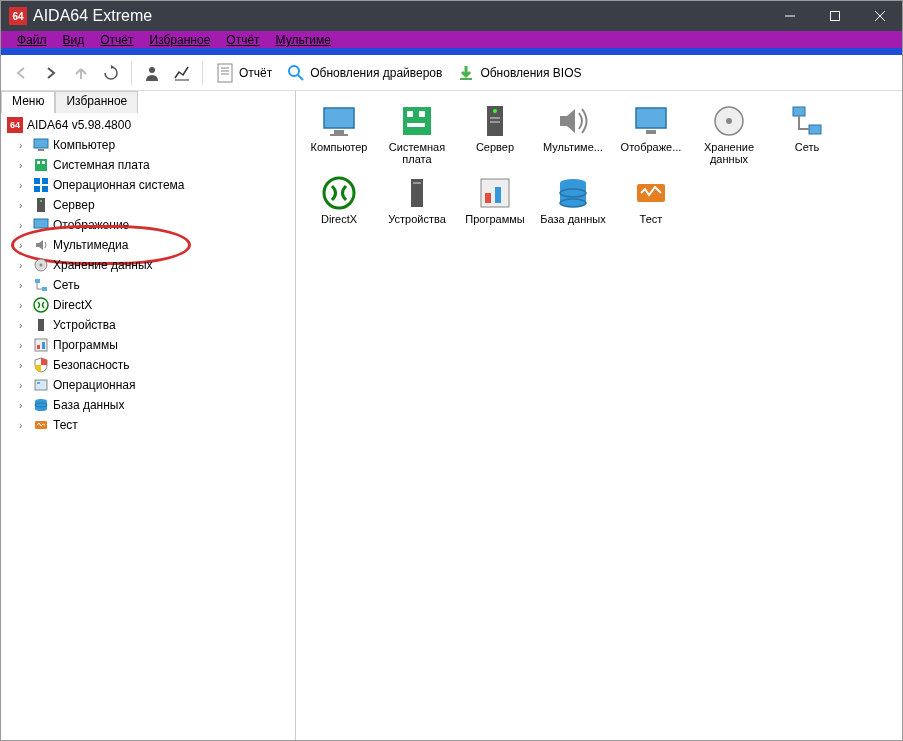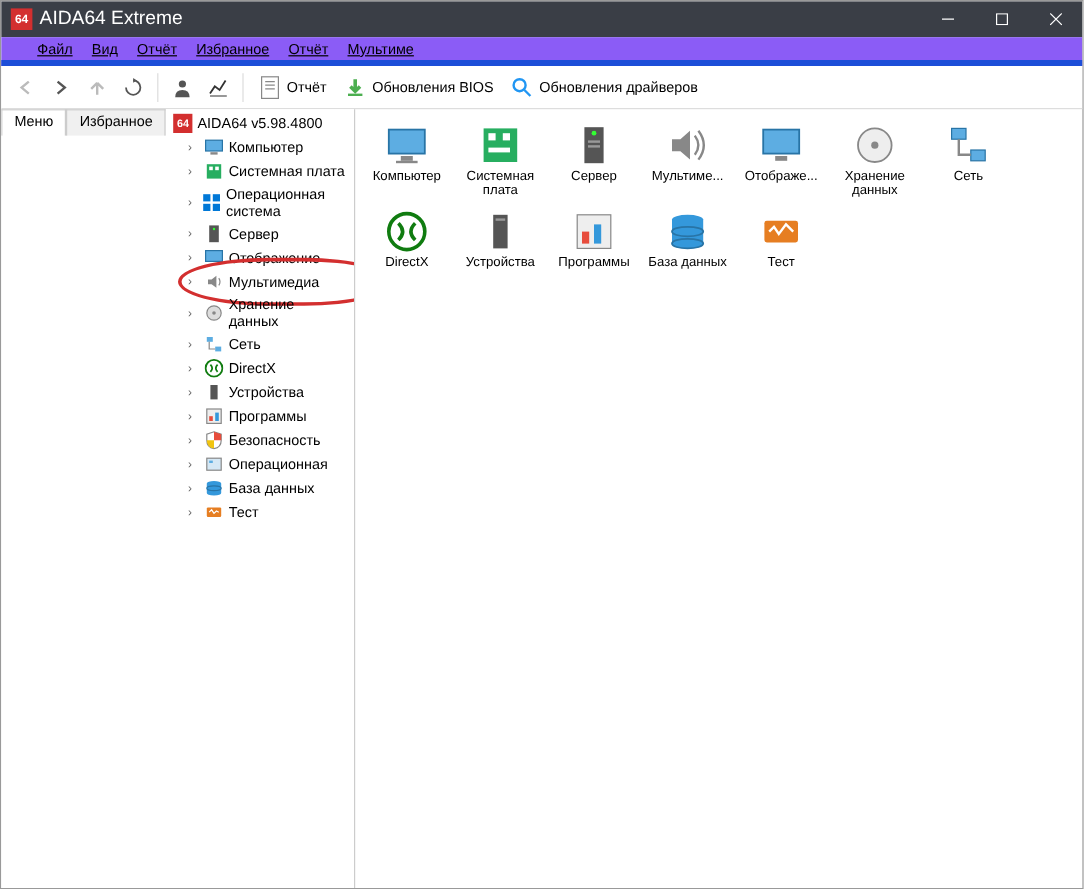--- a/index.html
+++ b/index.html
@@ -2,31 +2,31 @@
 <html><head>
 <meta charset="utf-8">
 <style>
 * { box-sizing: border-box; margin: 0; padding: 0; font-family: "Segoe UI", Tahoma, sans-serif; }
 body { background: #fff; width: 903px; height: 741px; overflow: hidden; border: 1px solid #999; }
 .titlebar { background: #3a3e46; color: #fff; height: 30px; display: flex; align-items: center; padding: 0 0 0 8px; }
 .titlebar .app-icon { width: 18px; height: 18px; background: #d32f2f; display: flex; align-items: center; justify-content: center; font-size: 10px; font-weight: bold; color: #fff; margin-right: 6px; }
 .titlebar .title { font-size: 16px; flex: 1; }
 .winbtns { display: flex; }
 .winbtn { width: 45px; height: 30px; display: flex; align-items: center; justify-content: center; color: #fff; cursor: pointer; }
-.menubar { height: 24px; display: flex; align-items: center; padding: 0 22px; background: #8b5cf6; border-bottom: 5px solid #1d4ed8; }
+.menubar { height: 24px; display: flex; align-items: center; padding: 0 8px; background: #a21caf; border-bottom: 7px solid #1d4ed8; }
 .menuitem { font-size: 12px; padding: 2px 8px; cursor: pointer; }
 .menuitem u { text-decoration: underline; }
 .toolbar { height: 36px; display: flex; align-items: center; padding: 0 6px; background: #fff; border-bottom: 1px solid #ddd; gap: 2px; }
 .tbbtn { width: 28px; height: 28px; display: flex; align-items: center; justify-content: center; cursor: pointer; color: #555; }
 .tbbtn.disabled { color: #bbb; }
 .tbsep { width: 1px; height: 24px; background: #ddd; margin: 0 4px; }
 .tbaction { display: flex; align-items: center; gap: 4px; padding: 0 6px; font-size: 12px; cursor: pointer; height: 28px; }
 .tbaction .aicon { width: 20px; height: 20px; display: flex; align-items: center; justify-content: center; }
 .content { display: flex; height: calc(100% - 90px); }
-.sidebar { width: 295px; border-right: 1px solid #ccc; display: flex; flex-direction: row; background: #fff; }
+.sidebar { width: 295px; border-right: 1px solid #ccc; display: flex; flex-direction: column; background: #fff; }
 .sidetabs { display: flex; height: 22px; }
 .sidetab { padding: 2px 10px; font-size: 12px; border: 1px solid #ccc; border-bottom: none; background: #f0f0f0; cursor: pointer; }
 .sidetab.active { background: #fff; }
 .tree { flex: 1; overflow: auto; padding: 2px 0; }
 .treeroot { display: flex; align-items: center; gap: 4px; padding: 2px 6px; font-size: 12px; cursor: pointer; }
 .treeroot .ricon { width: 16px; height: 16px; background: #d32f2f; color: #fff; display: flex; align-items: center; justify-content: center; font-size: 9px; font-weight: bold; }
 .treeitem { display: flex; align-items: center; gap: 4px; padding: 2px 6px 2px 18px; font-size: 12px; cursor: pointer; position: relative; }
 .treeitem .expand { color: #666; width: 10px; font-size: 10px; }
 .treeitem .ticon { width: 16px; height: 16px; display: flex; align-items: center; justify-content: center; }
 .highlight-oval { position: absolute; border: 3px solid #d32f2f; border-radius: 50%/60%; left: 10px; width: 180px; height: 40px; top: -10px; pointer-events: none; }
@@ -115,34 +115,34 @@
           <line x1="5" y1="5" x2="13" y2="5" stroke="#888"></line>
           <line x1="5" y1="8" x2="13" y2="8" stroke="#888"></line>
           <line x1="5" y1="11" x2="13" y2="11" stroke="#888"></line>
         </svg>
       </span>
     <span>Отчёт</span>
   </div>
   <div class="tbaction">
     <span class="aicon">
         <svg width="18" height="18">
-          <path d="M9 2 L9 11 M5 8 L9 12 L13 8" fill="none" stroke="#4caf50" stroke-width="3"></path>
-          <rect x="3" y="14" width="12" height="2" fill="#4caf50"></rect>
+          <circle cx="7" cy="7" r="5" fill="none" stroke="#2196f3" stroke-width="2"></circle>
+          <line x1="11" y1="11" x2="16" y2="16" stroke="#2196f3" stroke-width="2"></line>
         </svg>
       </span>
-    <span>Обновления BIOS</span>
+    <span>Обновления драйверов</span>
   </div>
   <div class="tbaction">
     <span class="aicon">
         <svg width="18" height="18">
-          <circle cx="7" cy="7" r="5" fill="none" stroke="#2196f3" stroke-width="2"></circle>
-          <line x1="11" y1="11" x2="16" y2="16" stroke="#2196f3" stroke-width="2"></line>
+          <path d="M9 2 L9 11 M5 8 L9 12 L13 8" fill="none" stroke="#4caf50" stroke-width="3"></path>
+          <rect x="3" y="14" width="12" height="2" fill="#4caf50"></rect>
         </svg>
       </span>
-    <span>Обновления драйверов</span>
+    <span>Обновления BIOS</span>
   </div>
 </div>
 
 <div class="content">
 
   <div class="sidebar">
     <div class="sidetabs">
       <div class="sidetab active">Меню</div>
       <div class="sidetab">Избранное</div>
     </div>

